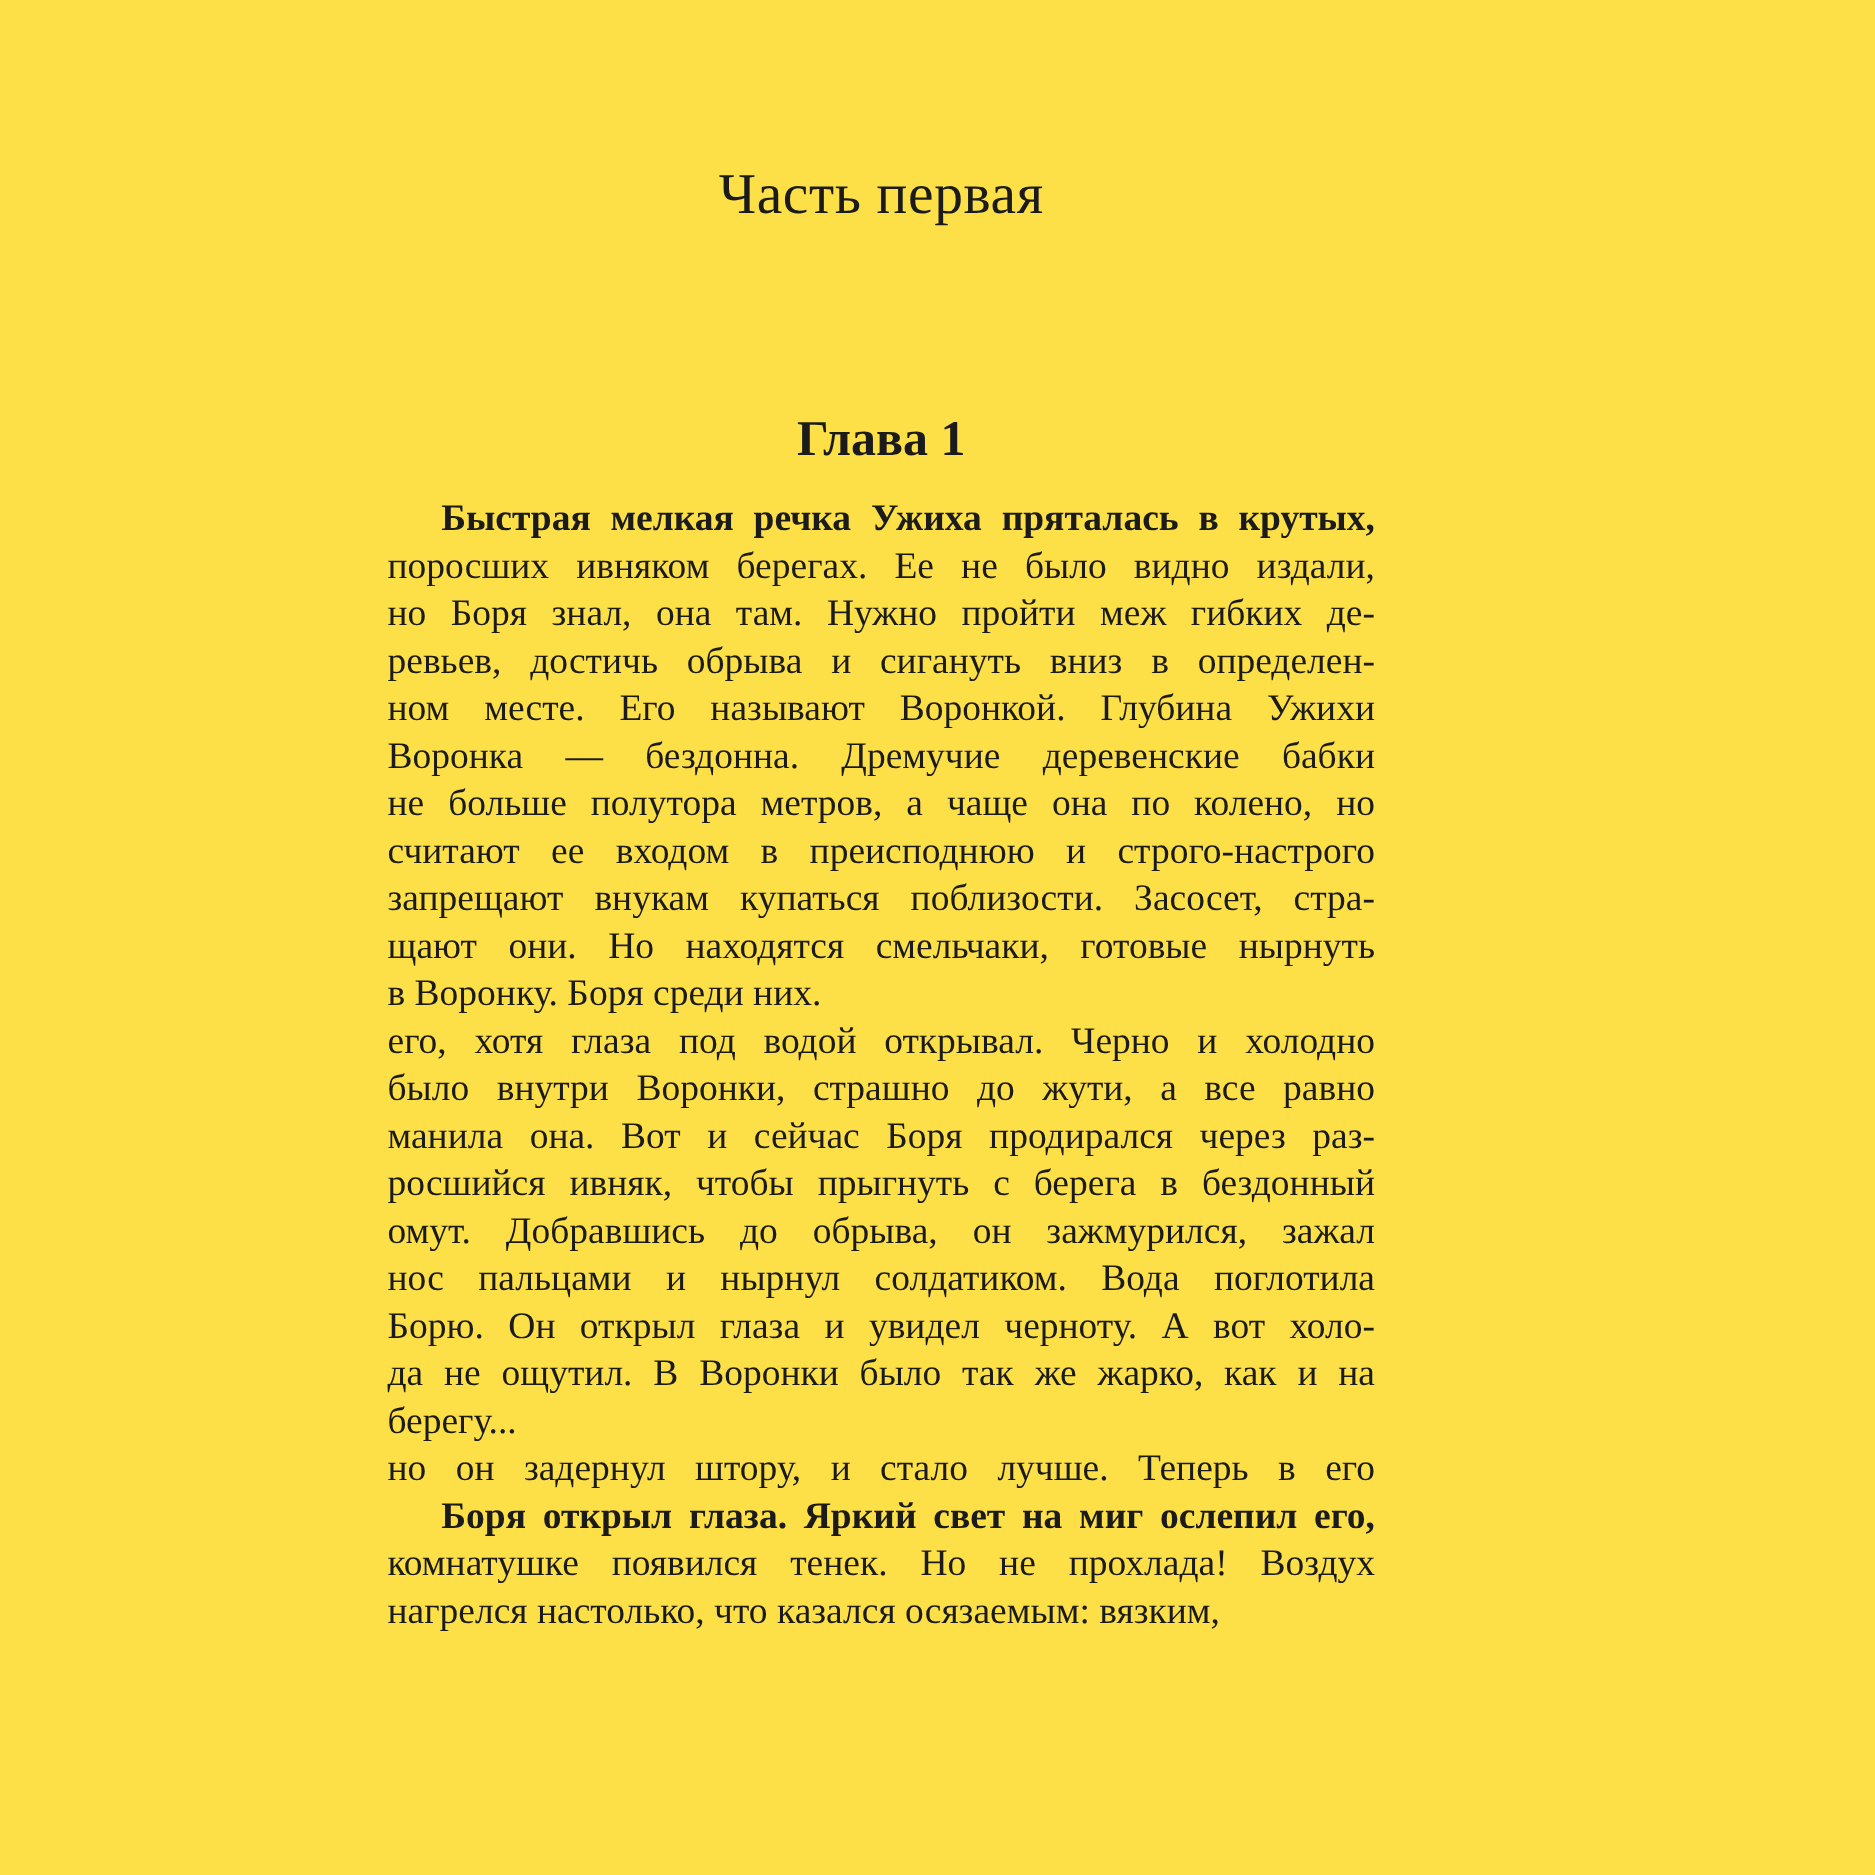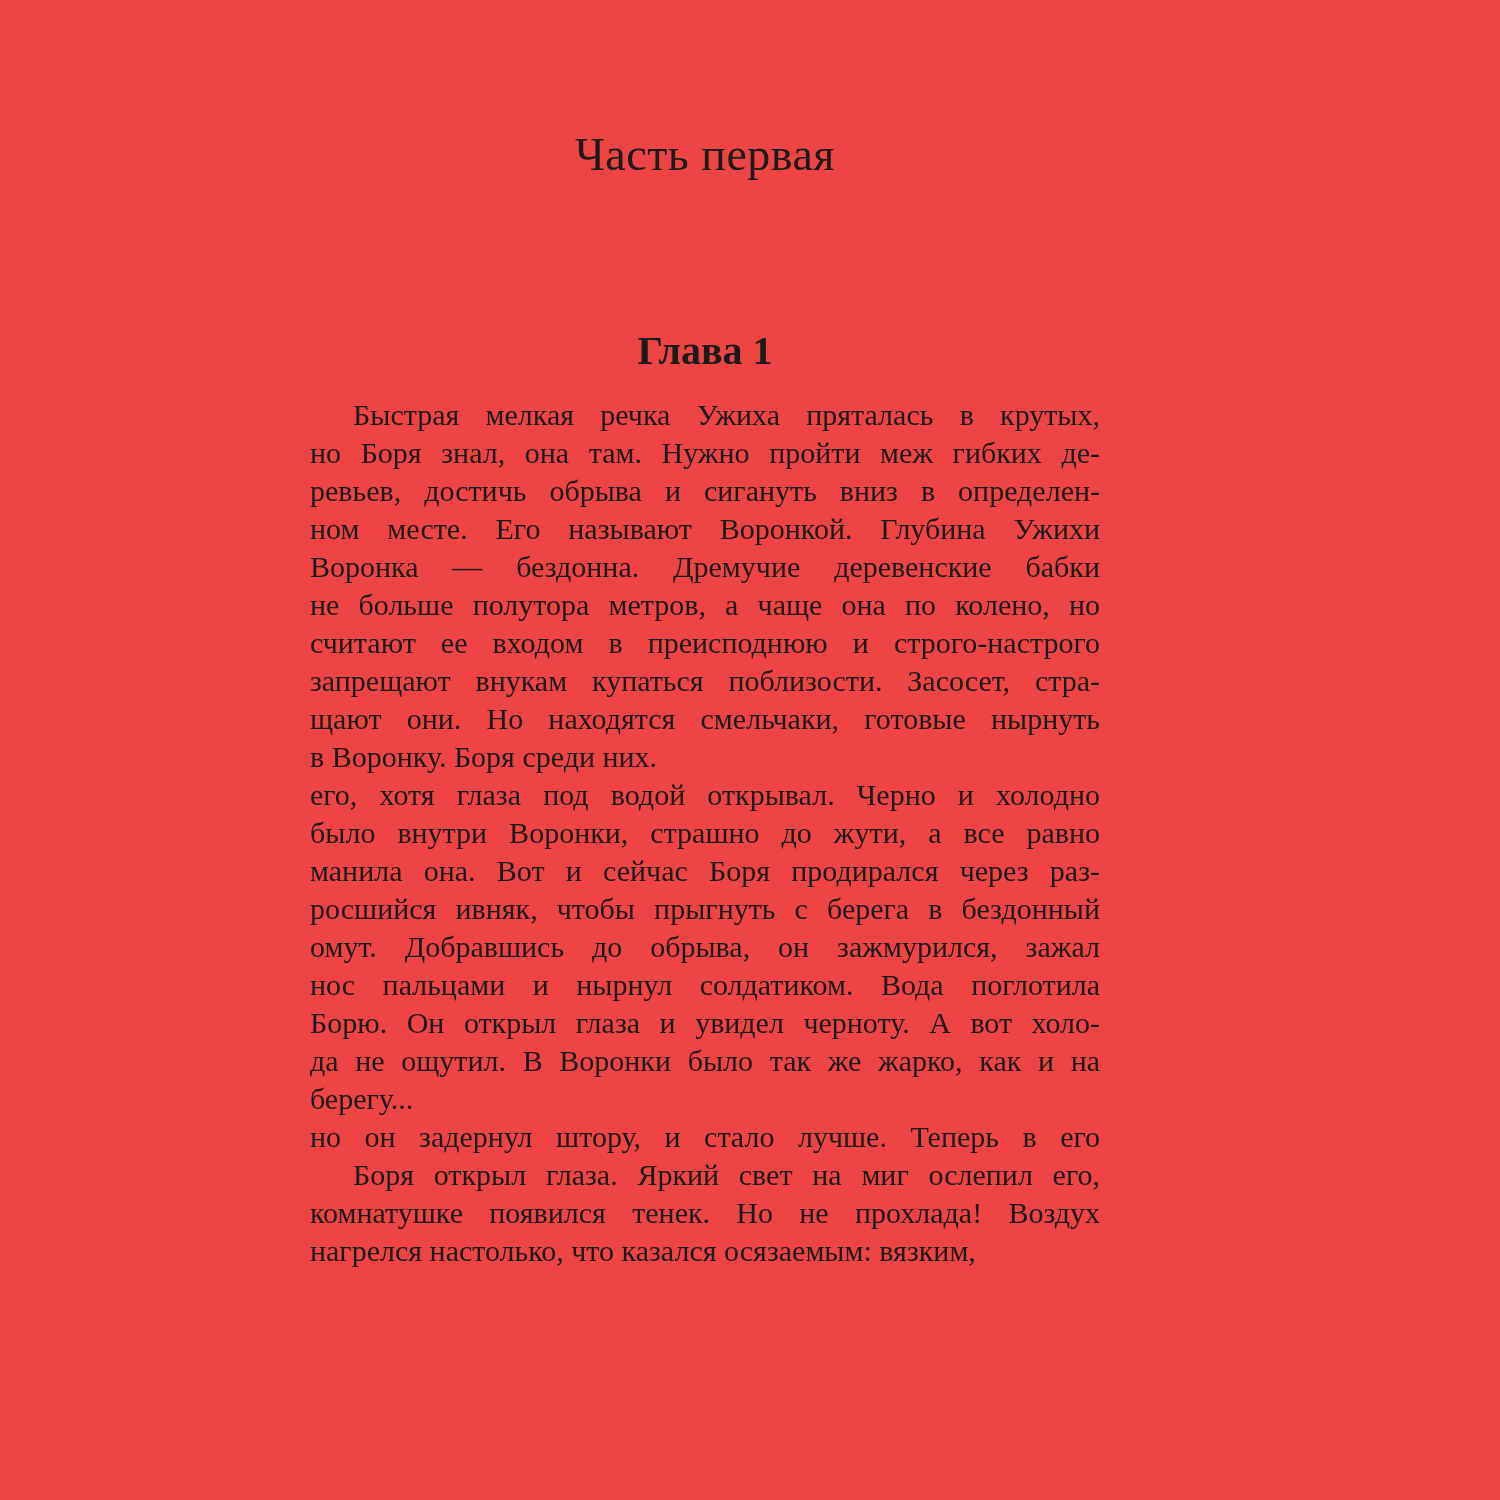--- a/index.html
+++ b/index.html
@@ -9,21 +9,21 @@
     height: 1500px;
     position: relative;
     font-family: "Liberation Serif", "DejaVu Serif", serif;
     color: #1b1b1b;
     overflow: hidden;
   }
   .page {
     position: absolute;
     left: 0; top: 0;
     width: 1500px; height: 1500px;
-    background: #ef4444;
+    background: #fde047;
   }
   .part-title {
     position: absolute;
     left: 310px;
     width: 790px;
     top: 127px;
     font-size: 46px;
     font-weight: 400;
     line-height: 1.2;
     text-align: center;
@@ -49,30 +49,32 @@
   }
   .line {
     text-align: justify;
     text-align-last: justify;
   }
   .line.last {
     text-align-last: left;
   }
   .line.indent {
     text-indent: 43px;
+    font-weight: bold;
   }
 </style>
 </head>
 <body>
 
 <div class="page">
   <div class="part-title">Часть первая</div>
   <div class="chapter-title">Глава 1</div>
   <div class="body-text" id="body-text">
       <div class="line indent">Быстрая мелкая речка Ужиха пряталась в крутых,</div>
+      <div class="line">поросших ивняком берегах. Ее не было видно издали,</div>
       <div class="line">но Боря знал, она там. Нужно пройти меж гибких де-</div>
       <div class="line">ревьев, достичь обрыва и сигануть вниз в определен-</div>
       <div class="line">ном месте. Его называют Воронкой. Глубина Ужихи</div>
       <div class="line">Воронка — бездонна. Дремучие деревенские бабки</div>
       <div class="line">не больше полутора метров, а чаще она по колено, но</div>
       <div class="line">считают ее входом в преисподнюю и строго-настрого</div>
       <div class="line">запрещают внукам купаться поблизости. Засосет, стра-</div>
       <div class="line">щают они. Но находятся смельчаки, готовые нырнуть</div>
       <div class="line last">в Воронку. Боря среди них.</div>
       <div class="line">его, хотя глаза под водой открывал. Черно и холодно</div>

